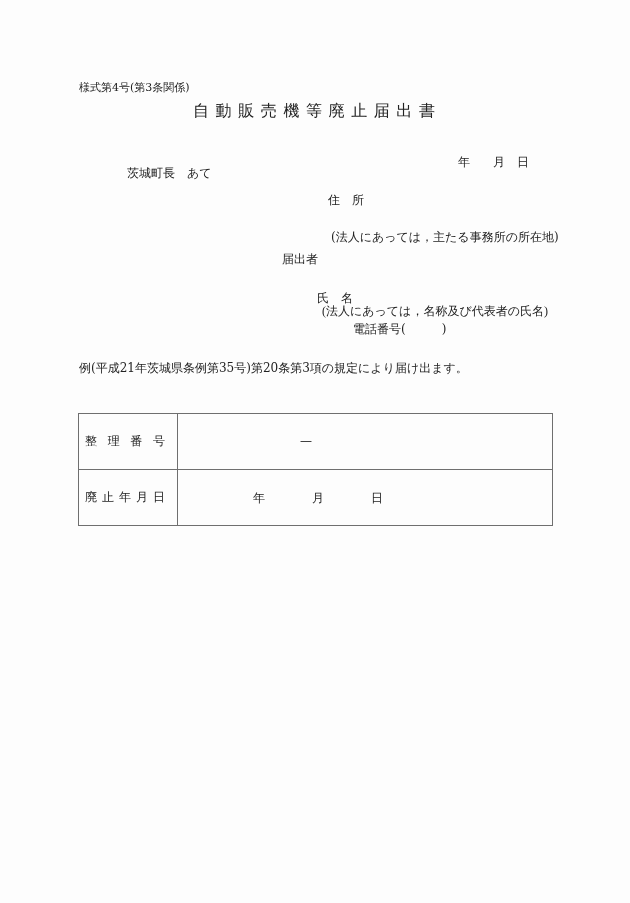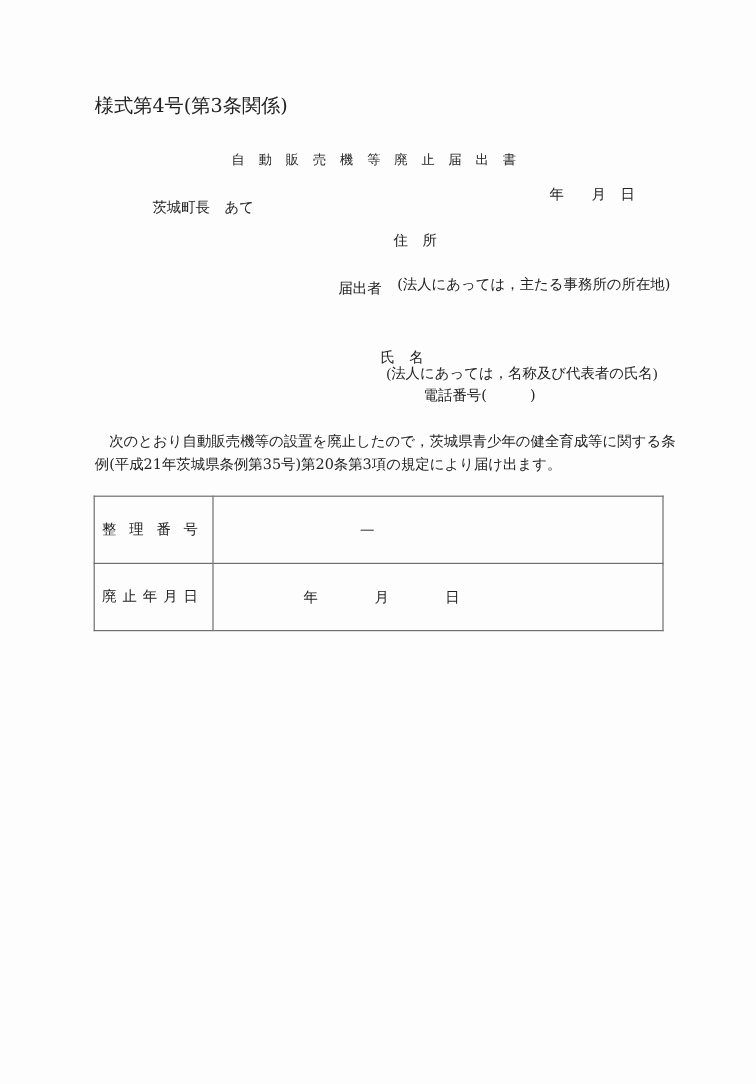--- a/index.html
+++ b/index.html
@@ -13,32 +13,32 @@
       position: relative;
       overflow: hidden;
       font-family: "DejaVu Serif", "Liberation Serif", serif;
       color: #222;
       font-size: 12px;
     }
     .abs { position: absolute; white-space: nowrap; line-height: 14px; }
     .spaced { letter-spacing: 0; }
     .spaced span { display: inline-block; }
 
-    #form-number { left: 79px; top: 81px; font-size: 16px; }
-    #doc-title { left: 193px; top: 127px; font-size: 11px; }
+    #form-number { left: 79px; top: 81px; font-size: 11px; }
+    #doc-title { left: 193px; top: 104px; font-size: 16px; }
     #doc-title span { width: 22.6px; text-align: left; }
 
     #date-line { left: 447px; top: 155px; text-align: center; }
     #date-line span { display: inline-block; }
 
     #addressee { left: 91px; top: 166px; margin-left: 36px; }
 
     #address-label { left: 328px; top: 193px; }
     #address-note { left: 331px; top: 230px; }
-    #applicant-label { left: 282px; top: 233px; text-align: right; }
+    #applicant-label { left: 282px; top: 252px; text-align: right; }
     #name-label { left: 317px; top: 267px; margin-top: 24px; }
     #name-note { left: 322px; top: 304px; font-family: Liberation Serif, serif; }
     #phone-label { left: 317px; top: 322px; margin-left: 36px; }
     #phone-parens { left: 401px; top: 322px; }
 
     #body-text {
       left: 79px; top: 359px;
       width: 480px;
       line-height: 19px;
       white-space: normal;
@@ -92,21 +92,20 @@
 
 <div id="address-label" class="abs">住　所</div>
 <div id="address-note" class="abs">(法人にあっては，主たる事務所の所在地)</div>
 <div id="applicant-label" class="abs">届出者</div>
 <div id="name-label" class="abs">氏　名</div>
 <div id="name-note" class="abs">(法人にあっては，名称及び代表者の氏名)</div>
 <div id="phone-label" class="abs">電話番号</div>
 <div id="phone-parens" class="abs">(　　　)</div>
 
 <div id="body-text" class="abs">
-  <span class="line">　次のとおり自動販売機等の設置を廃止したので，茨城県青少年の健全育成等に関する条</span>
   <span class="line">例(平成21年茨城県条例第35号)第20条第3項の規定により届け出ます。</span>
 </div>
 
 <table id="info-table">
   <tbody>
       <tr>
     <td class="label-cell">
       <div class="label-spread">
         <span>整</span>
         <span>理</span>

